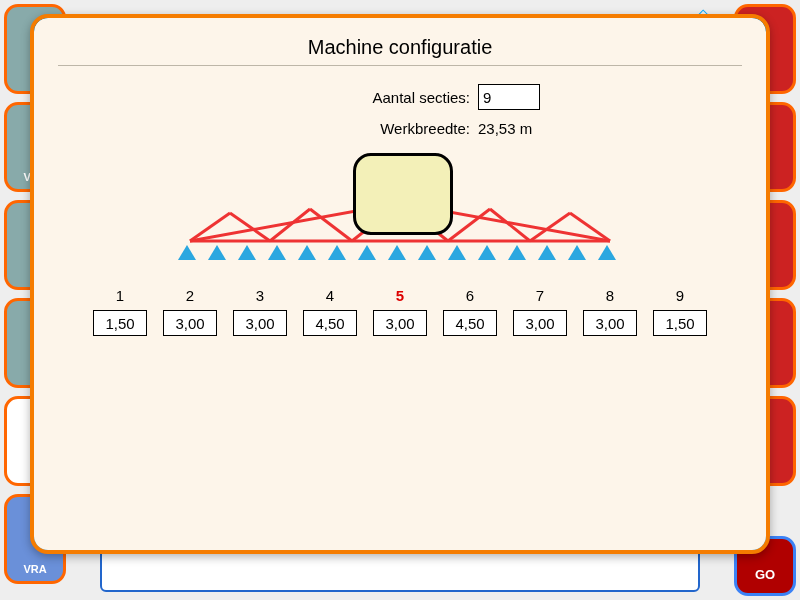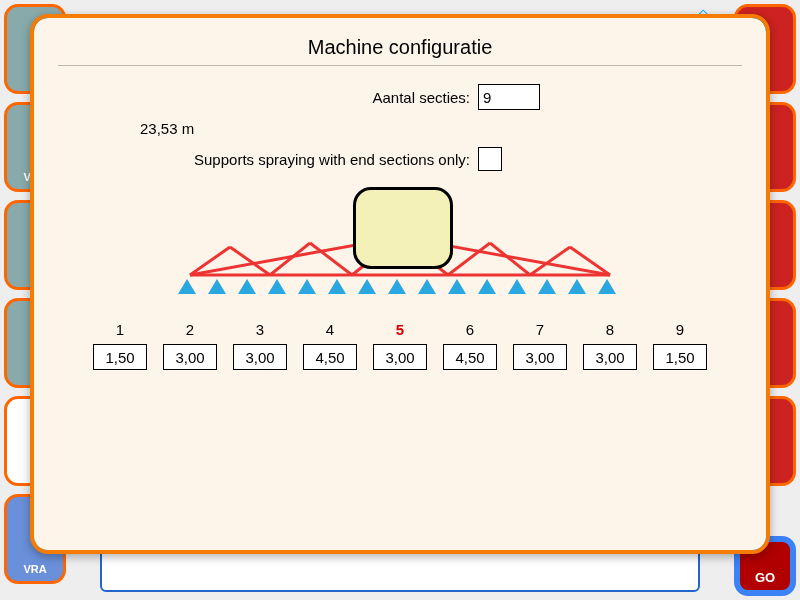--- a/index.html
+++ b/index.html
@@ -9,21 +9,21 @@
   .bg-tile{position:absolute;left:4px;width:62px;height:90px;border:3px solid #f60;border-radius:14px;background:#8aa;box-sizing:border-box}
   .bg-tile.t0{top:4px}
   .bg-tile.t1{top:102px}
   .bg-tile.t2{top:200px}
   .bg-tile.t3{top:298px}
   .bg-tile.t4{top:396px;background:#fff}
   .bg-tile.t5{top:494px;background:#6a90d9}
   .bg-label{position:absolute;left:0;right:0;bottom:6px;text-align:center;color:#fff;font-size:11px;font-weight:bold}
   .bg-right{position:absolute;right:4px;top:4px;width:62px;height:90px;border:3px solid #f60;border-radius:14px;background:#c22;box-sizing:border-box}
   .bg-right.r1{top:102px}.bg-right.r2{top:200px}.bg-right.r3{top:298px}.bg-right.r4{top:396px}
-  .bg-go{position:absolute;right:4px;bottom:4px;width:62px;height:60px;border:6px solid #3b82f6;border-radius:14px;background:#b00000;box-sizing:border-box;color:#fff;text-align:center;font-size:13px;font-weight:bold;line-height:72px}
+  .bg-go{position:absolute;right:4px;bottom:4px;width:62px;height:60px;border:3px solid #3b82f6;border-radius:14px;background:#b00000;box-sizing:border-box;color:#fff;text-align:center;font-size:13px;font-weight:bold;line-height:72px}
   .bg-bottom{position:absolute;left:100px;right:100px;bottom:8px;height:44px;border:2px solid #26c;border-radius:6px;background:#fff}
   .wifi{position:absolute;right:90px;top:4px;font-size:18px;color:#0af}
 
   
   .modal{position:absolute;left:30px;top:14px;right:30px;bottom:46px;border:4px solid #f57c00;border-radius:18px;background:#0369a1;box-shadow:0 3px 10px rgba(0,0,0,.3);display:flex;flex-direction:column;overflow:hidden}
   .modal-body{flex:1;background:#fdf5ea;margin:0;border-radius:14px 14px 0 0;padding:10px 24px 0;position:relative}
   .modal-title{text-align:center;font-size:20px;padding:8px 0 6px}
   .hr{border:none;border-top:1px solid #bdb6a8;margin:0 0 18px}
 
   .form-rows{width:520px;margin:16px auto}
@@ -91,25 +91,22 @@
   <div class="modal-body">
     <div class="modal-title">Machine configuratie</div>
     <hr class="hr">
 
     <div class="form-rows">
       <div class="form-row">
         <label>Aantal secties:</label>
         <input class="inp" value="9" style="">
       </div>
       <div class="form-row">
+        <label>Werkbreedte:</label>
         <span class="val">23,53 m</span>
-      </div>
-      <div class="form-row">
-        <label>Supports spraying with end sections only:</label>
-        <span class="chk"></span>
       </div>
     </div>
 
     <div class="diagram">
       <svg width="560" height="120" viewBox="0 0 560 120">
         <g stroke="#e33" stroke-width="3" fill="none">
           <polyline points="70,88 280,50 490,88"></polyline>
           <polyline points="70,88 490,88"></polyline>
           <polyline points="70,88 110,60"></polyline>
           <polyline points="110,60 150,88"></polyline>

